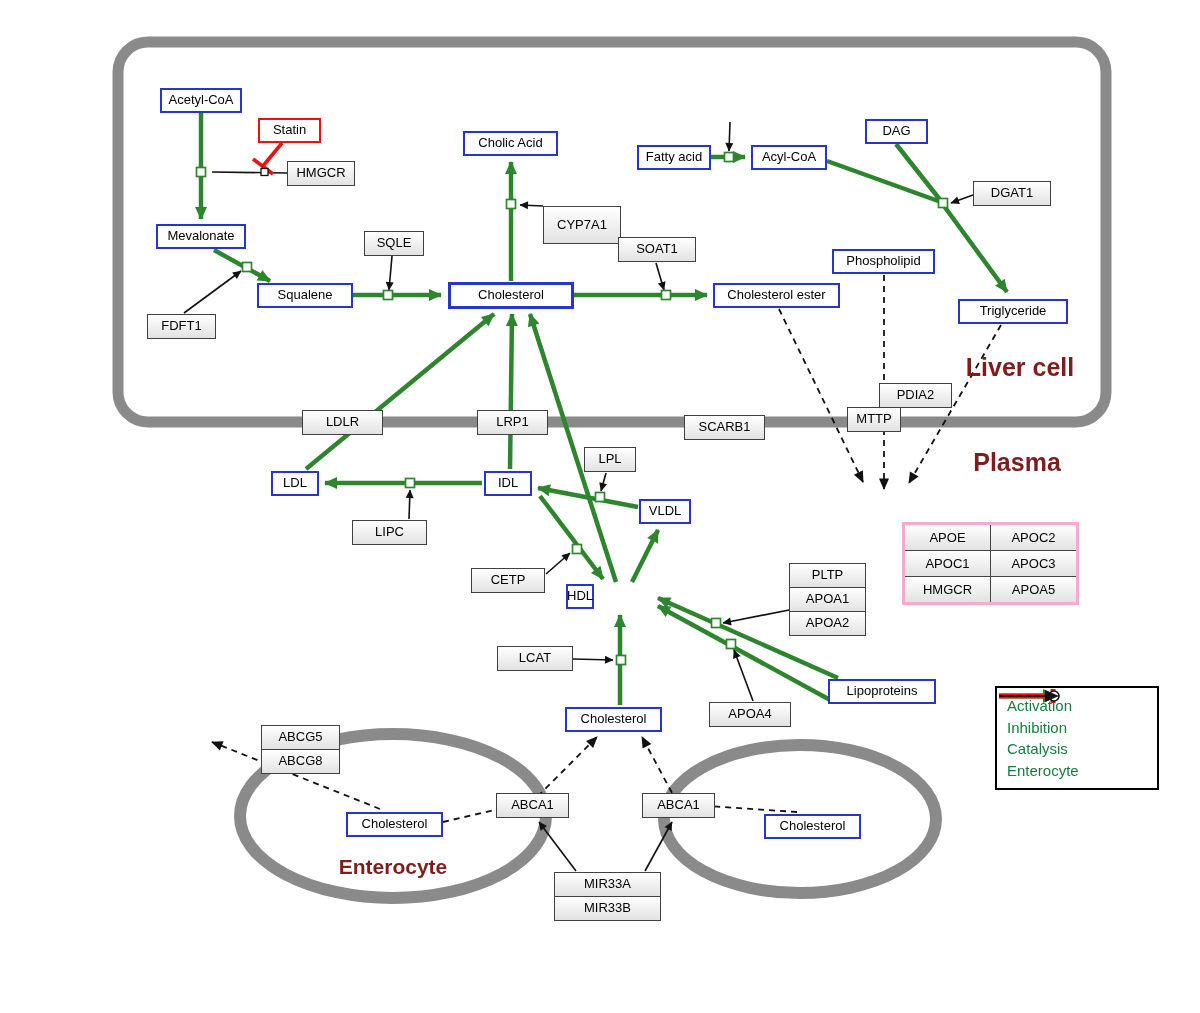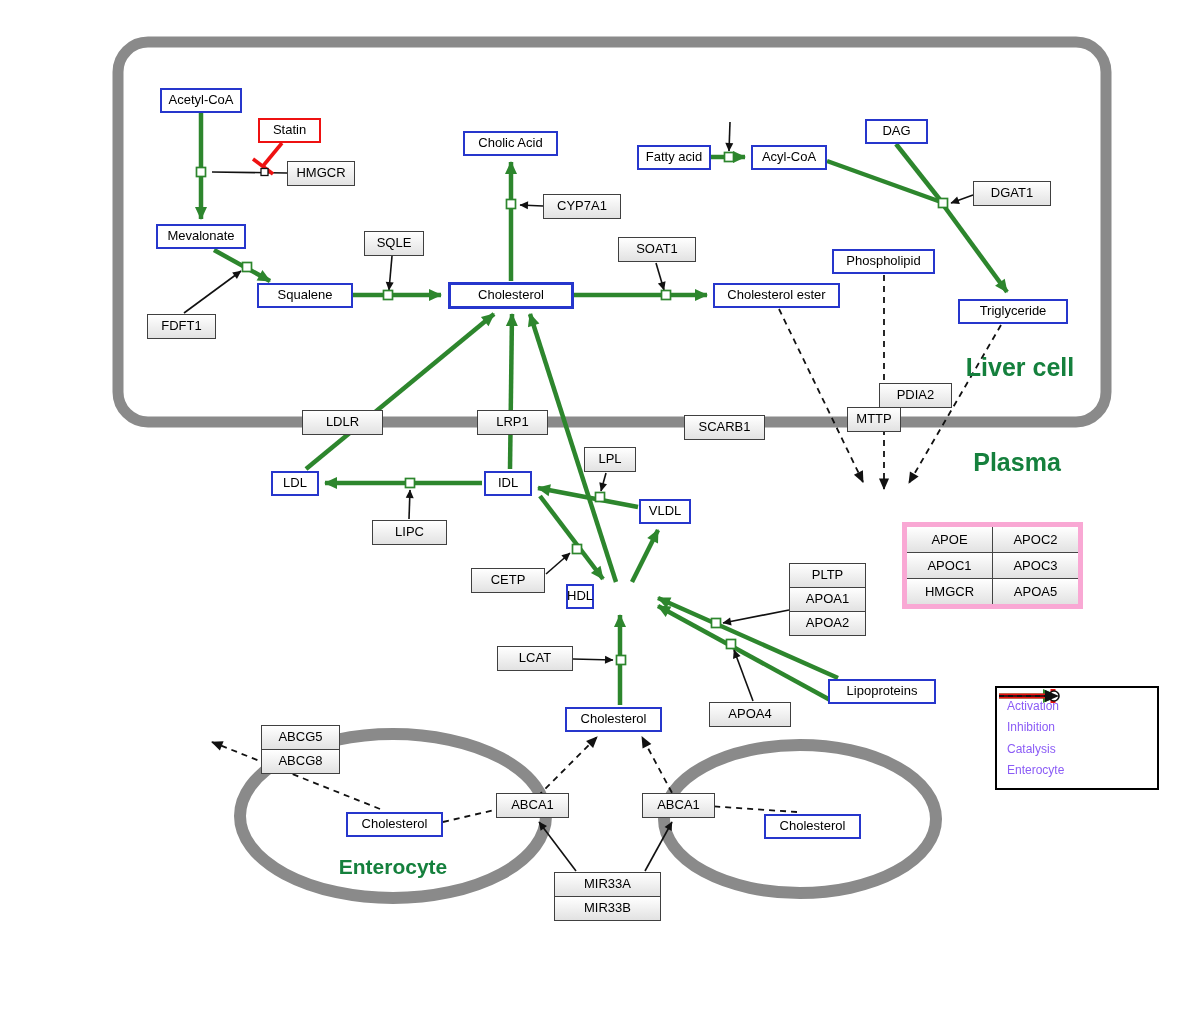--- a/index.html
+++ b/index.html
@@ -6,29 +6,29 @@
   .stage{position:relative;width:1200px;height:1013px;background:#fff;overflow:hidden;
          font-family:"Liberation Sans",sans-serif;}
   svg{position:absolute;left:0;top:0;}
   .node{position:absolute;display:flex;align-items:center;justify-content:center;
         box-sizing:border-box;background:#fff;color:#000;font-size:13px;line-height:1.08;
         text-align:center;cursor:pointer;padding:1px 2px;}
   .met{border:2px solid #2636cc;}
   .met.bold{border-width:3px;}
   .gene{border:1px solid #404040;background:linear-gradient(#ffffff,#e2e2e2);}
   .statin{border:2px solid #ee1111;}
-  .rlabel{position:absolute;font-weight:bold;color:#15803d;text-align:center;}
+  .rlabel{position:absolute;font-weight:bold;color:#7f1d1d;text-align:center;}
   .apo-table{position:absolute;display:grid;grid-template-columns:85px 85px;
-             grid-auto-rows:25px;gap:1px;background:#444;border:5px solid #f9a8d4;}
+             grid-auto-rows:25px;gap:1px;background:#444;border:3px solid #f9a8d4;}
   .apo-table .cell{display:flex;align-items:center;justify-content:center;
              background:linear-gradient(#ffffff,#e2e2e2);font-size:13px;cursor:pointer;}
   .legend{position:absolute;border:2px solid #000;background:#fff;padding:7px 10px;
           display:flex;flex-direction:column;justify-content:space-between;box-sizing:border-box;}
   .lrow{display:flex;align-items:center;justify-content:space-between;height:22px;}
-  .lrow span{font-size:12px;color:#8b5cf6;}
+  .lrow span{font-size:15px;color:#15803d;}
 </style>
 </head>
 <body>
 
 <div class="stage">
 
   <svg width="1200" height="1013" viewBox="0 0 1200 1013">
     <defs>
       <marker id="ag" markerUnits="userSpaceOnUse" markerWidth="16" markerHeight="16" refX="13" refY="7.5" orient="auto">
         <path d="M1,1.5 L14,7.5 L1,13.5 Z" fill="#2d862d"></path>
@@ -137,29 +137,29 @@
   <div class="node met" style="left:828px;top:679px;width:108px;height:25px">Lipoproteins</div>
   <div class="node met" style="left:565px;top:707px;width:97px;height:25px">Cholesterol</div>
   <div class="node met" style="left:346px;top:812px;width:97px;height:25px">Cholesterol</div>
   <div class="node met" style="left:764px;top:814px;width:97px;height:25px">Cholesterol</div>
 
   <div class="node statin" style="left:258px;top:118px;width:63px;height:25px">Statin</div>
 
   <div class="node gene" style="left:287px;top:161px;width:68px;height:25px">HMGCR</div>
   <div class="node gene" style="left:147px;top:314px;width:69px;height:25px">FDFT1</div>
   <div class="node gene" style="left:364px;top:231px;width:60px;height:25px">SQLE</div>
-  <div class="node gene" style="left:543px;top:194px;width:78px;height:25px">CYP7A1</div>
+  <div class="node gene" style="left:543px;top:206px;width:78px;height:38px">CYP7A1</div>
   <div class="node gene" style="left:618px;top:237px;width:78px;height:25px">SOAT1</div>
   <div class="node gene" style="left:973px;top:181px;width:78px;height:25px">DGAT1</div>
   <div class="node gene" style="left:302px;top:410px;width:81px;height:25px">LDLR</div>
   <div class="node gene" style="left:477px;top:410px;width:71px;height:25px">LRP1</div>
   <div class="node gene" style="left:684px;top:415px;width:81px;height:25px">SCARB1</div>
   <div class="node gene" style="left:879px;top:383px;width:73px;height:25px">PDIA2</div>
   <div class="node gene" style="left:847px;top:407px;width:54px;height:25px">MTTP</div>
-  <div class="node gene" style="left:372px;top:520px;width:75px;height:25px">LIPC</div>
+  <div class="node gene" style="left:352px;top:520px;width:75px;height:25px">LIPC</div>
   <div class="node gene" style="left:584px;top:447px;width:52px;height:25px">LPL</div>
   <div class="node gene" style="left:471px;top:568px;width:74px;height:25px">CETP</div>
   <div class="node gene" style="left:497px;top:646px;width:76px;height:25px">LCAT</div>
   <div class="node gene" style="left:789px;top:563px;width:77px;height:25px">PLTP</div>
   <div class="node gene" style="left:789px;top:587px;width:77px;height:25px">APOA1</div>
   <div class="node gene" style="left:789px;top:611px;width:77px;height:25px">APOA2</div>
   <div class="node gene" style="left:709px;top:702px;width:82px;height:25px">APOA4</div>
   <div class="node gene" style="left:261px;top:725px;width:79px;height:25px">ABCG5</div>
   <div class="node gene" style="left:261px;top:749px;width:79px;height:25px">ABCG8</div>
   <div class="node gene" style="left:496px;top:793px;width:73px;height:25px">ABCA1</div>

